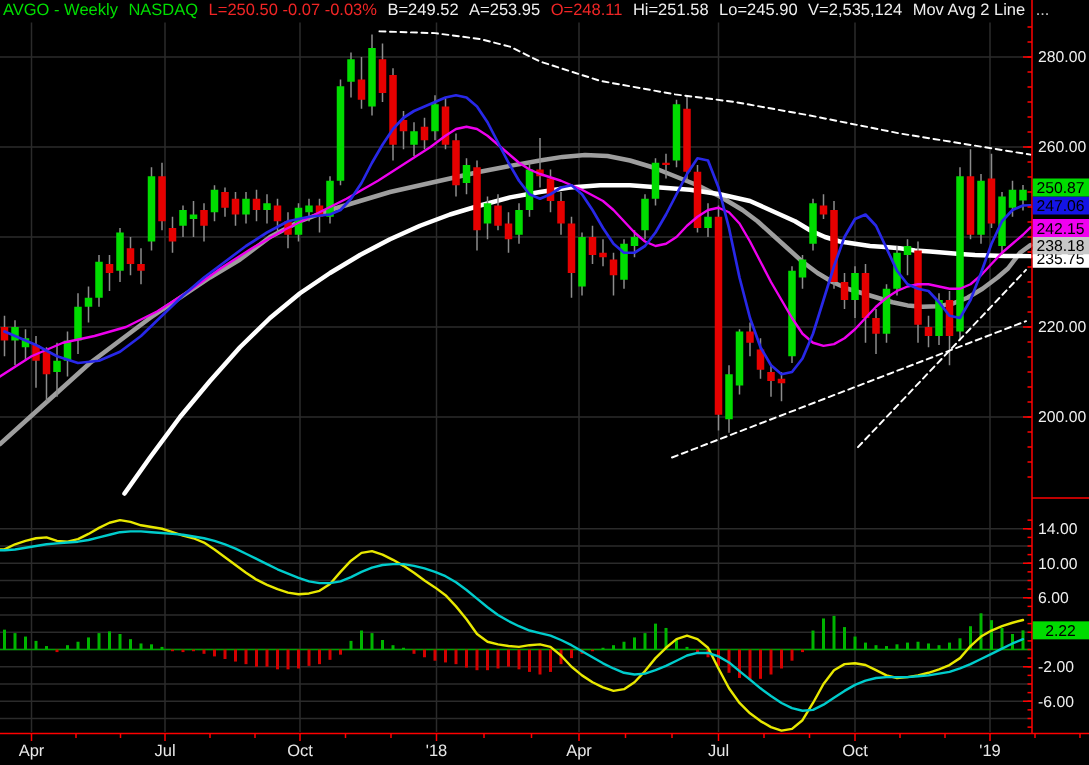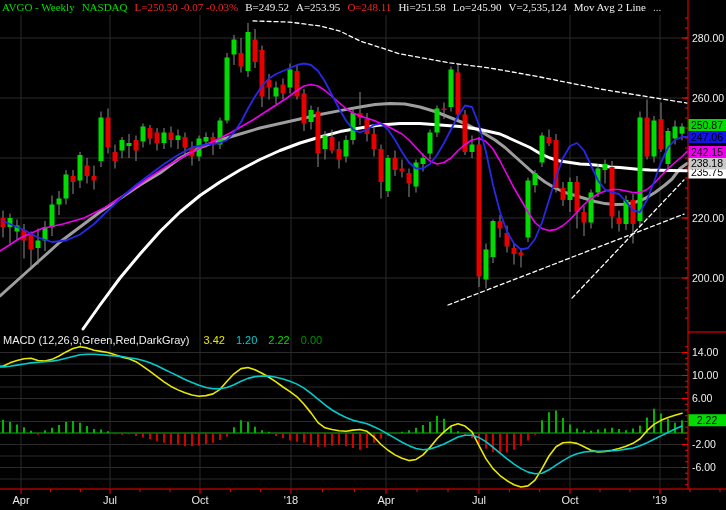--- a/index.html
+++ b/index.html
@@ -1,20 +1,20 @@
 <!DOCTYPE html>
 <html><head>
 <meta charset="utf-8">
 <style>
   html,body{margin:0;padding:0;background:#000;}
   .screen{position:relative;width:726px;height:510px;background:#000;overflow:hidden;
           font-family:"Liberation Sans",sans-serif;}
   .screen svg{position:absolute;left:0;top:0;}
   .hdr{position:absolute;top:1px;left:2px;font-size:11px;line-height:13px;white-space:nowrap;z-index:2;}
-  .hdr span{margin-right:7px;font-family:Liberation Serif, serif;}
+  .hdr span{margin-right:7px;}
   .macd-hdr{position:absolute;top:334px;left:3px;font-size:11px;line-height:13px;white-space:nowrap;z-index:2;}
   .macd-hdr .t{margin-right:14px;}
   .macd-hdr .v{margin-right:11px;}
 </style>
 </head>
 <body>
 
 <div class="screen">
   <svg id="chart" width="726" height="510">
       <g>
@@ -482,16 +482,13 @@
         <text x="707" y="128.8" fill="#000000" font-size="10.5" font-family="&quot;Liberation Sans&quot;,sans-serif" text-anchor="middle">250.87</text>
         <rect x="688.5" y="414.235" width="37.5" height="12" fill="#00DC00"></rect>
         <text x="707" y="424.035" fill="#000000" font-size="10.5" font-family="&quot;Liberation Sans&quot;,sans-serif" text-anchor="middle">2.22</text>
       </g>
     </svg>
 
   <div class="hdr">
     <span style="color: rgb(0, 223, 0);">AVGO - Weekly</span><span style="color: rgb(0, 223, 0);">NASDAQ</span><span style="color: rgb(240, 37, 37);">L=250.50 -0.07 -0.03%</span><span style="color: rgb(239, 239, 239);">B=249.52</span><span style="color: rgb(239, 239, 239);">A=253.95</span><span style="color: rgb(240, 37, 37);">O=248.11</span><span style="color: rgb(239, 239, 239);">Hi=251.58</span><span style="color: rgb(239, 239, 239);">Lo=245.90</span><span style="color: rgb(239, 239, 239);">V=2,535,124</span><span style="color: rgb(239, 239, 239);">Mov Avg 2 Line</span><span style="color: rgb(200, 200, 200);">...</span>
   </div>
 
-  <div class="macd-hdr">
-    <span class="t" style="color: rgb(239, 239, 239);">MACD (12,26,9,Green,Red,DarkGray)</span><span class="v" style="color: rgb(232, 232, 0);">3.42</span><span class="v" style="color: rgb(0, 204, 204);">1.20</span><span class="v" style="color: rgb(0, 221, 0);">2.22</span><span class="v" style="color: rgb(0, 144, 0);">0.00</span>
-  </div>
 </div>
 
 </body></html>

